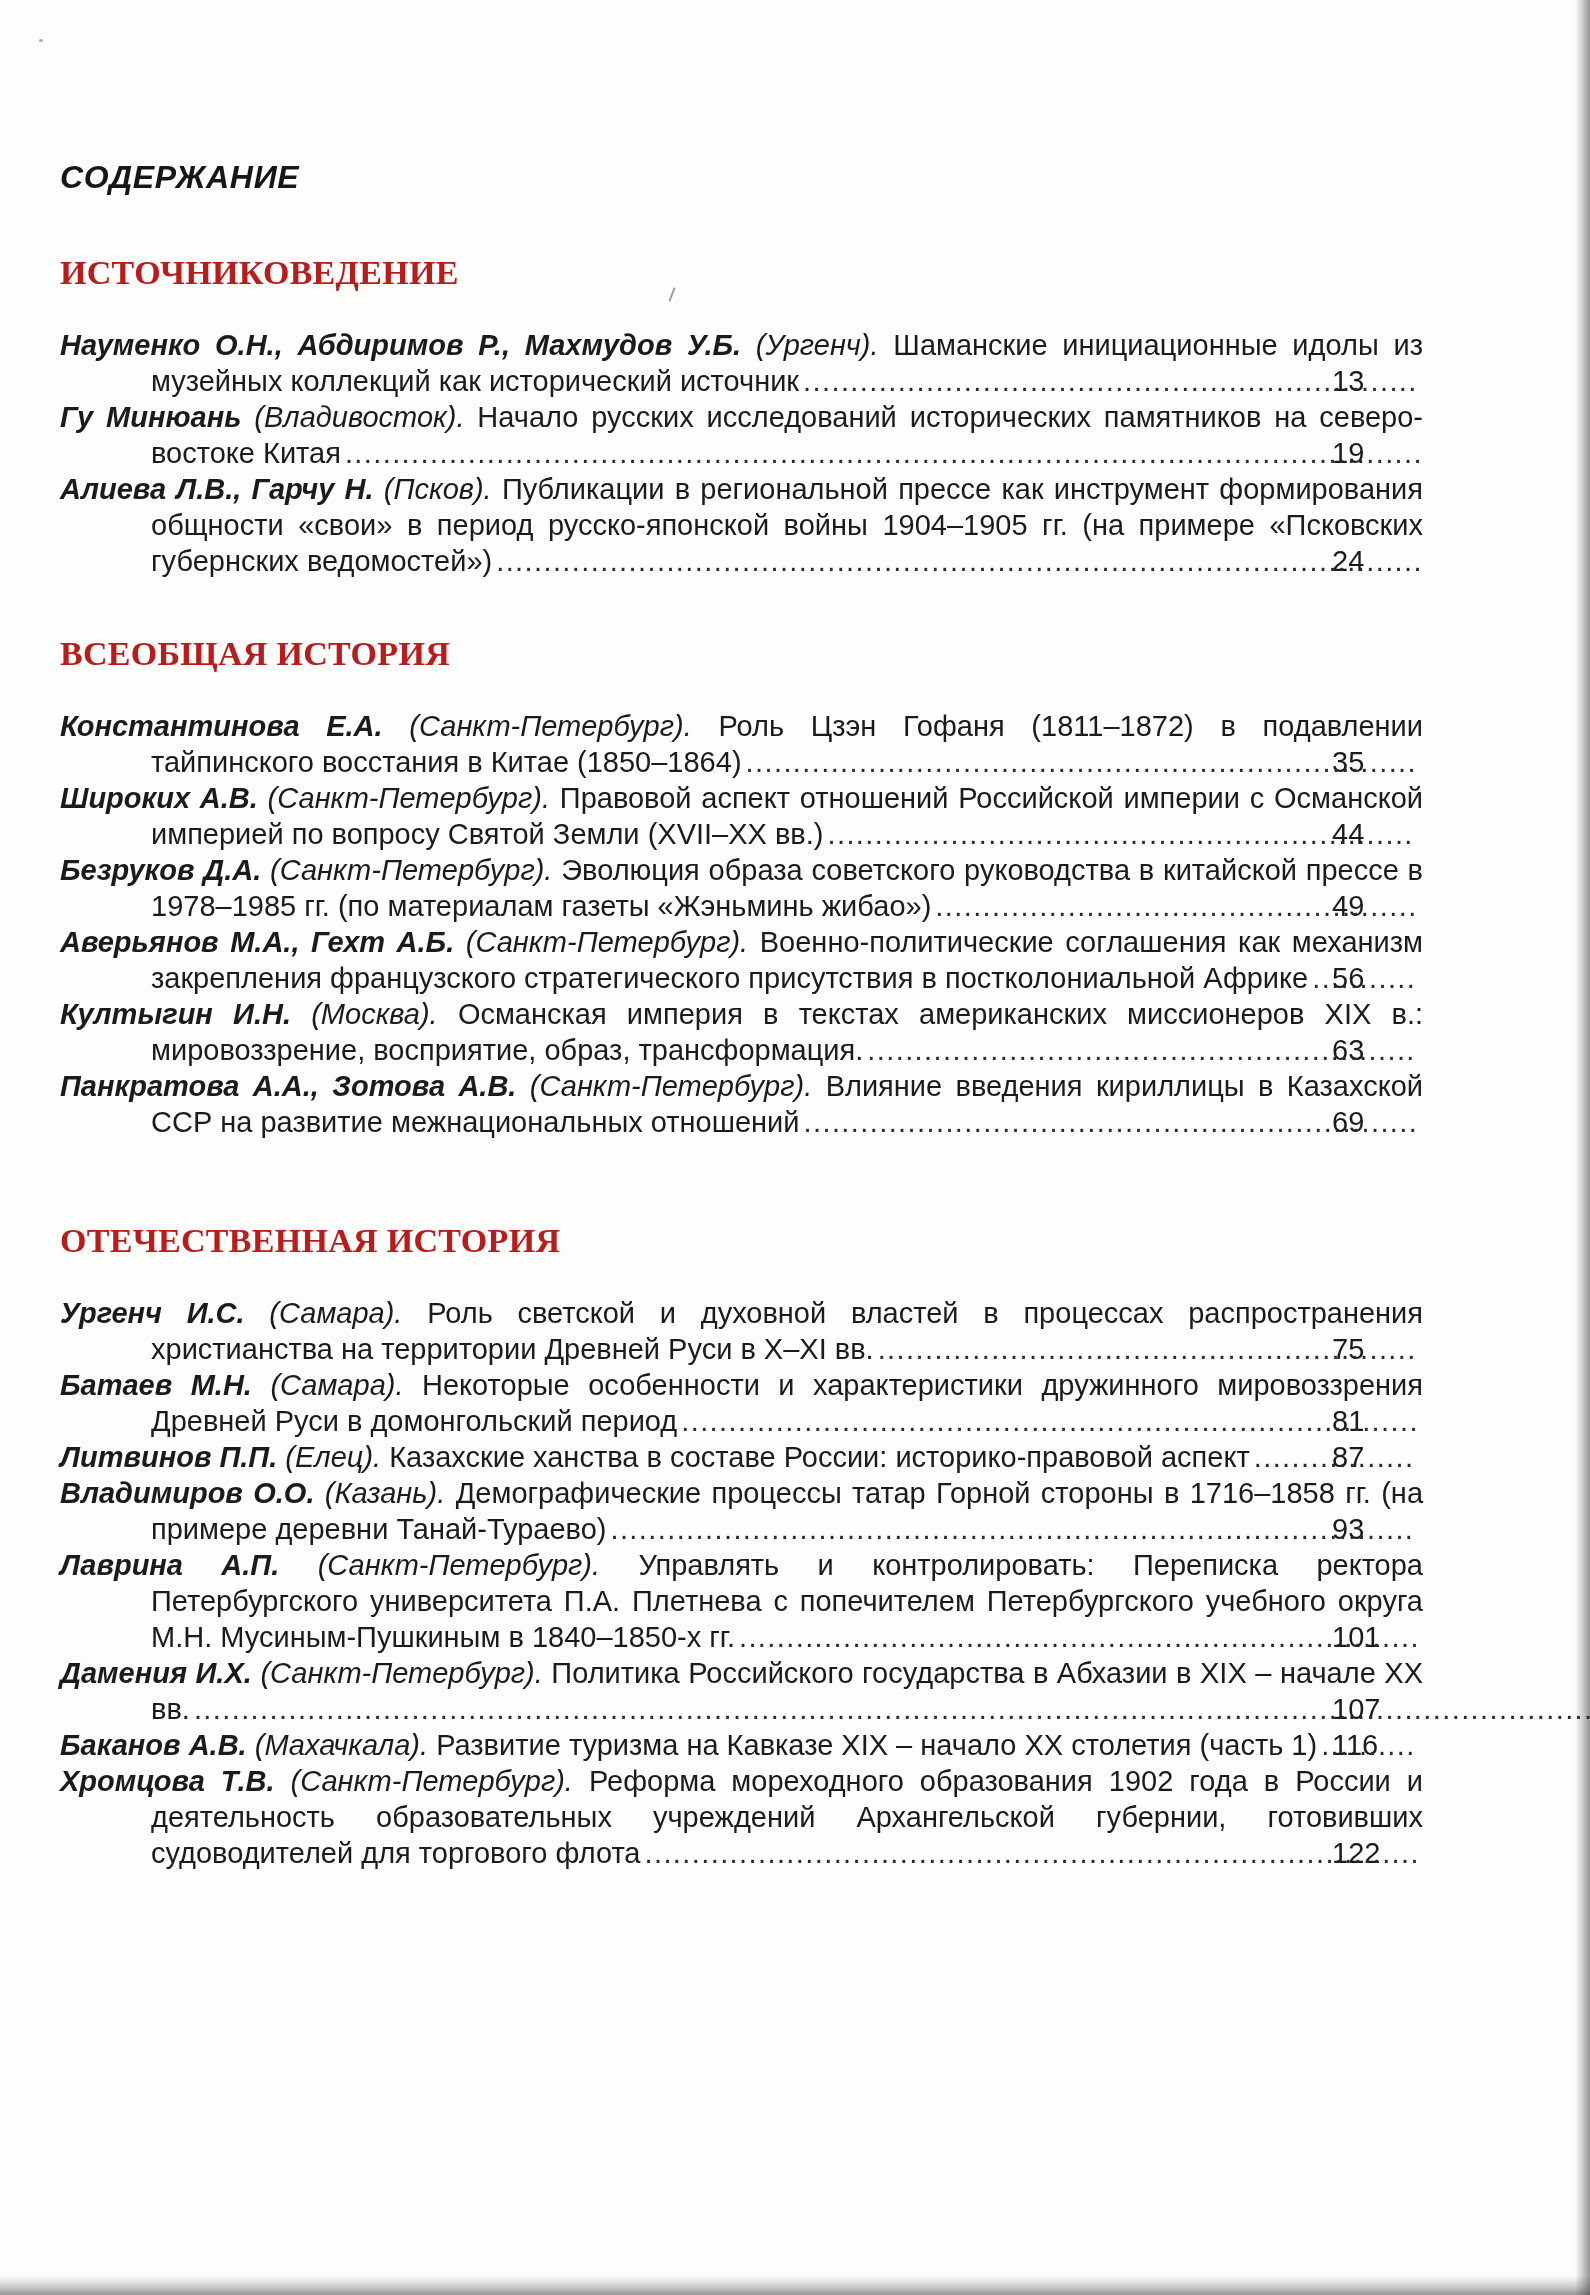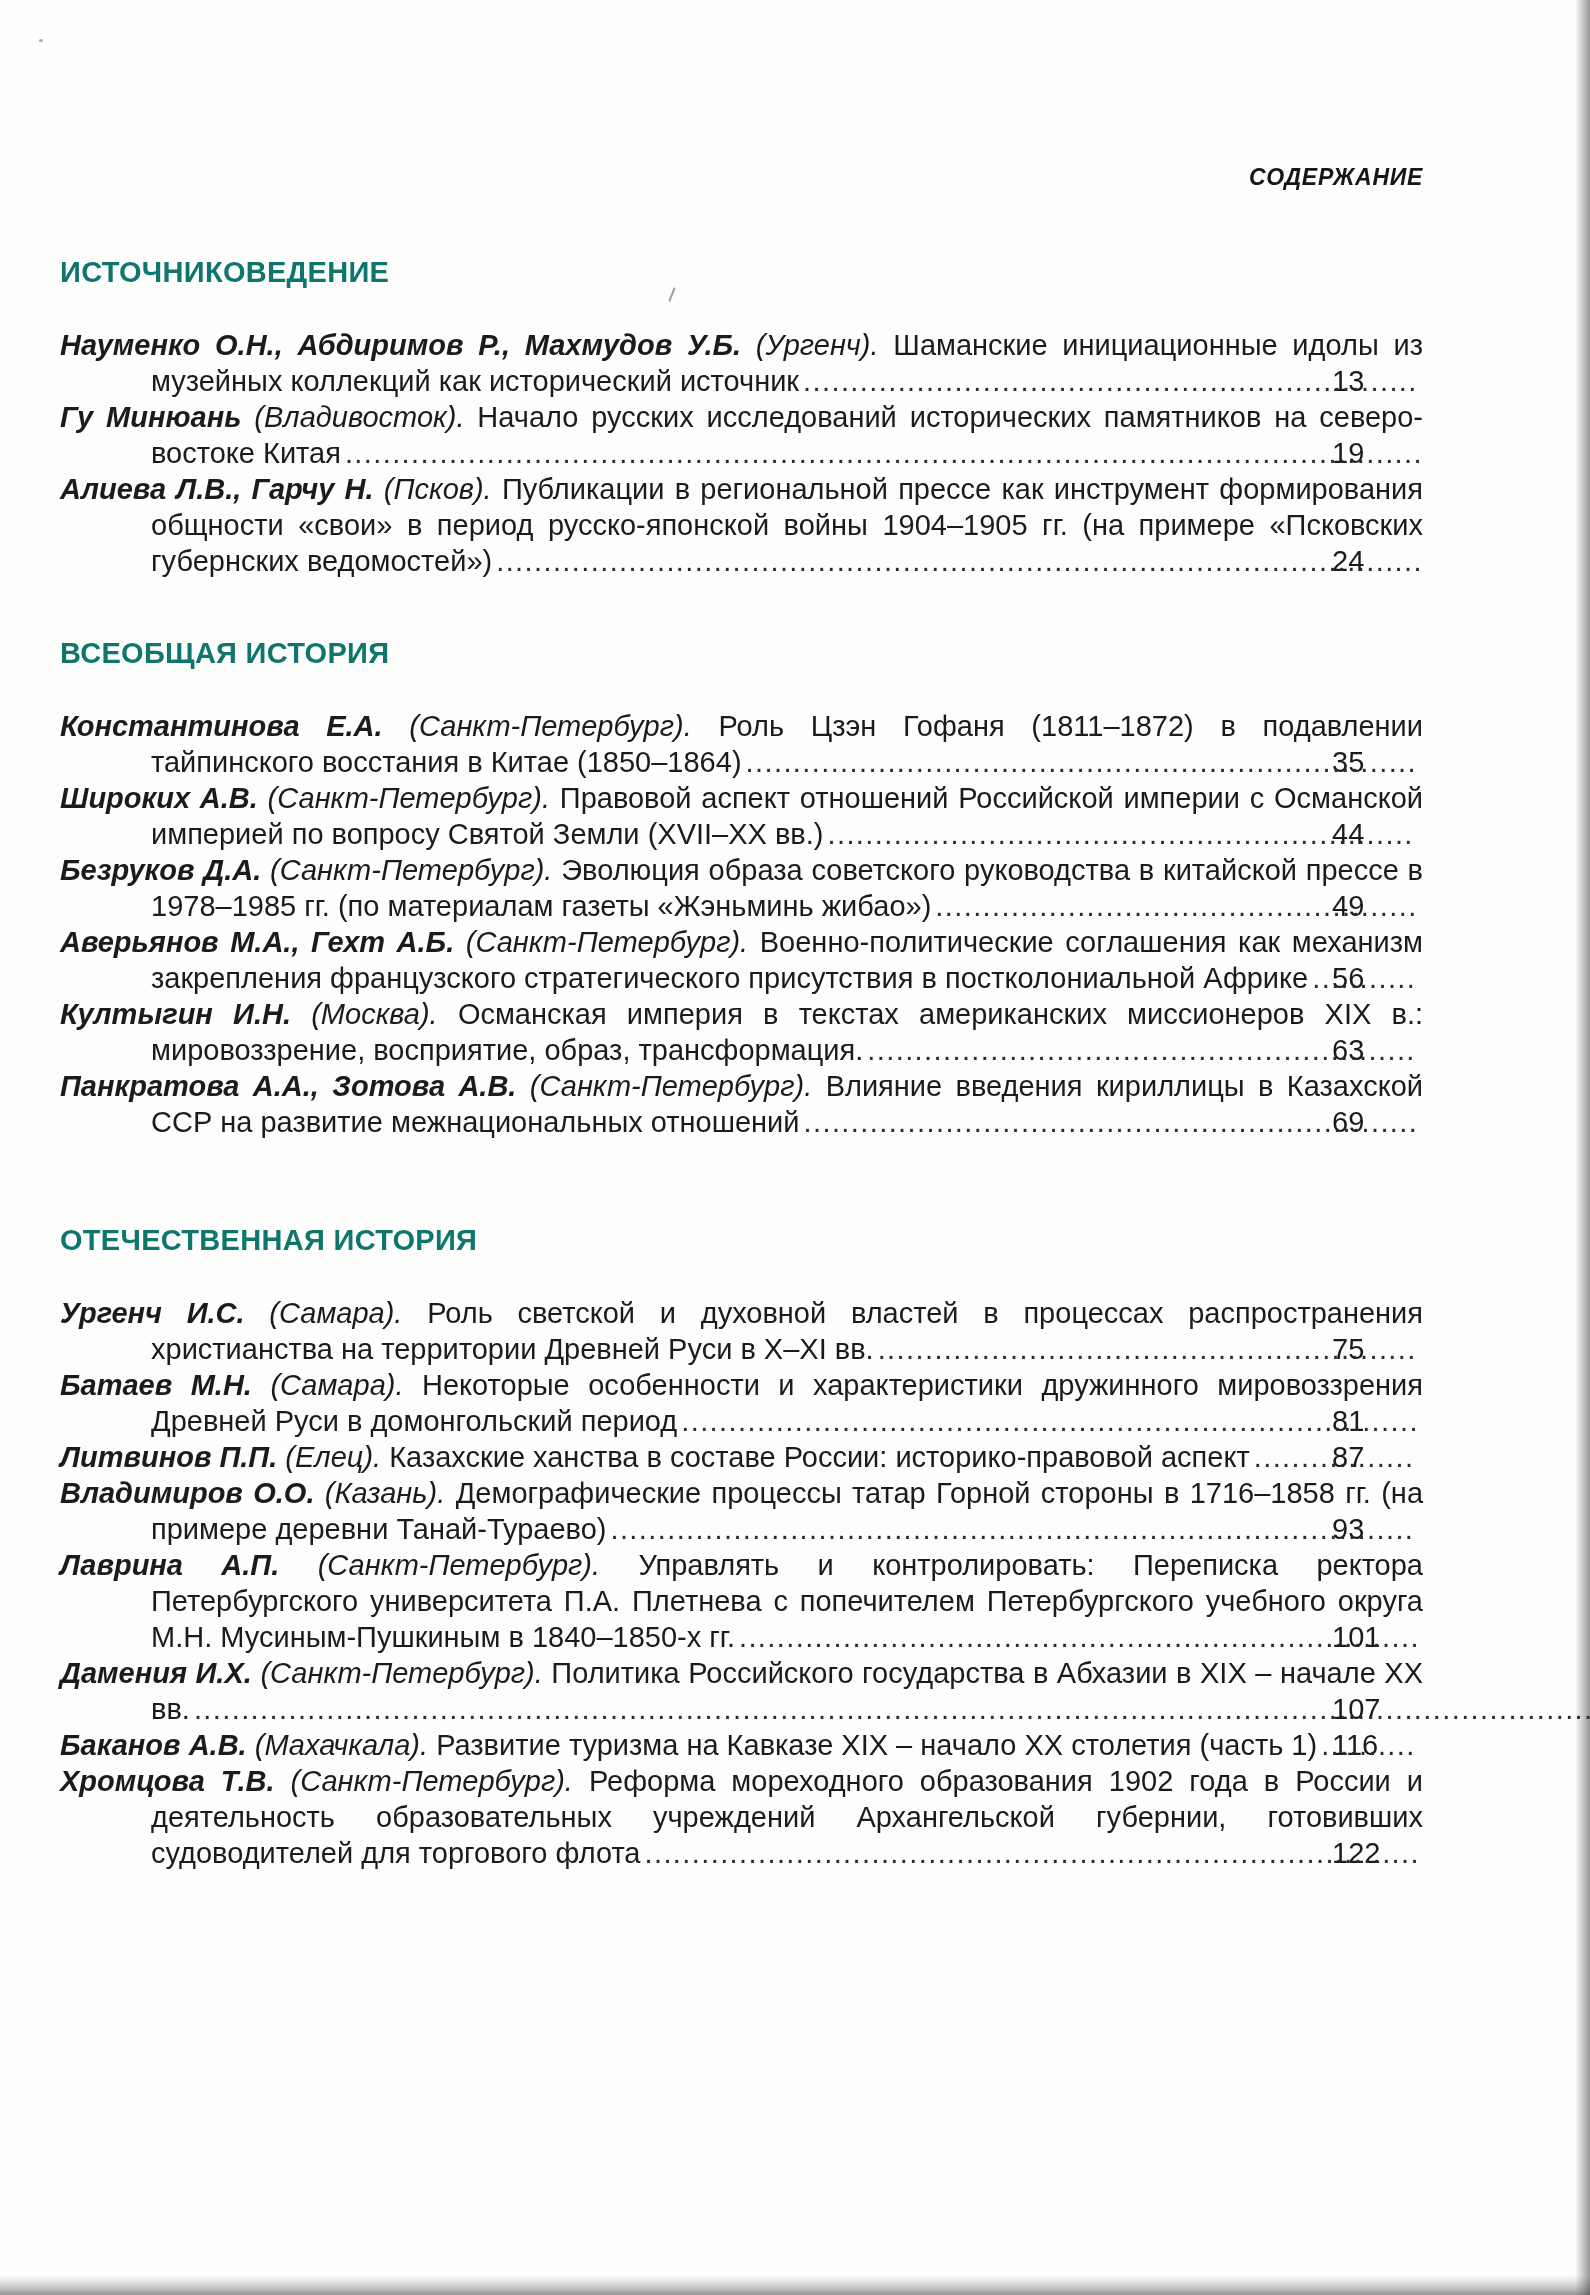--- a/index.html
+++ b/index.html
@@ -11,36 +11,37 @@
     color: #1b1b1d;
     font-family: "Liberation Sans", "DejaVu Sans", sans-serif;
   }
   .page {
     position: absolute;
     left: 60px;
     top: 157px;
     width: 1363px;
   }
   .doc-title {
-    text-align: right;
-    font-size: 23px;
+    text-align: left;
+    font-size: 32px;
     line-height: 41px;
     font-weight: bold;
     font-style: italic;
     letter-spacing: 0.7px;
     color: #161618;
   }
   h2.sec {
-    font-size: 29px;
+    font-size: 34px;
     line-height: 41px;
     font-weight: bold;
     letter-spacing: 0.3px;
     margin-top: 54px;
     margin-bottom: 34px;
-    color: #0f766e;
+    color: #b91c1c;
+    font-family: Liberation Serif, serif;
   }
   section.gap-lg h2.sec { margin-top: 80px; }
   p.entry {
     font-size: 29px;
     line-height: 36px;
     text-align: justify;
     padding-left: 91px;
     text-indent: -91px;
   }
   .au { font-weight: bold; font-style: italic; }

